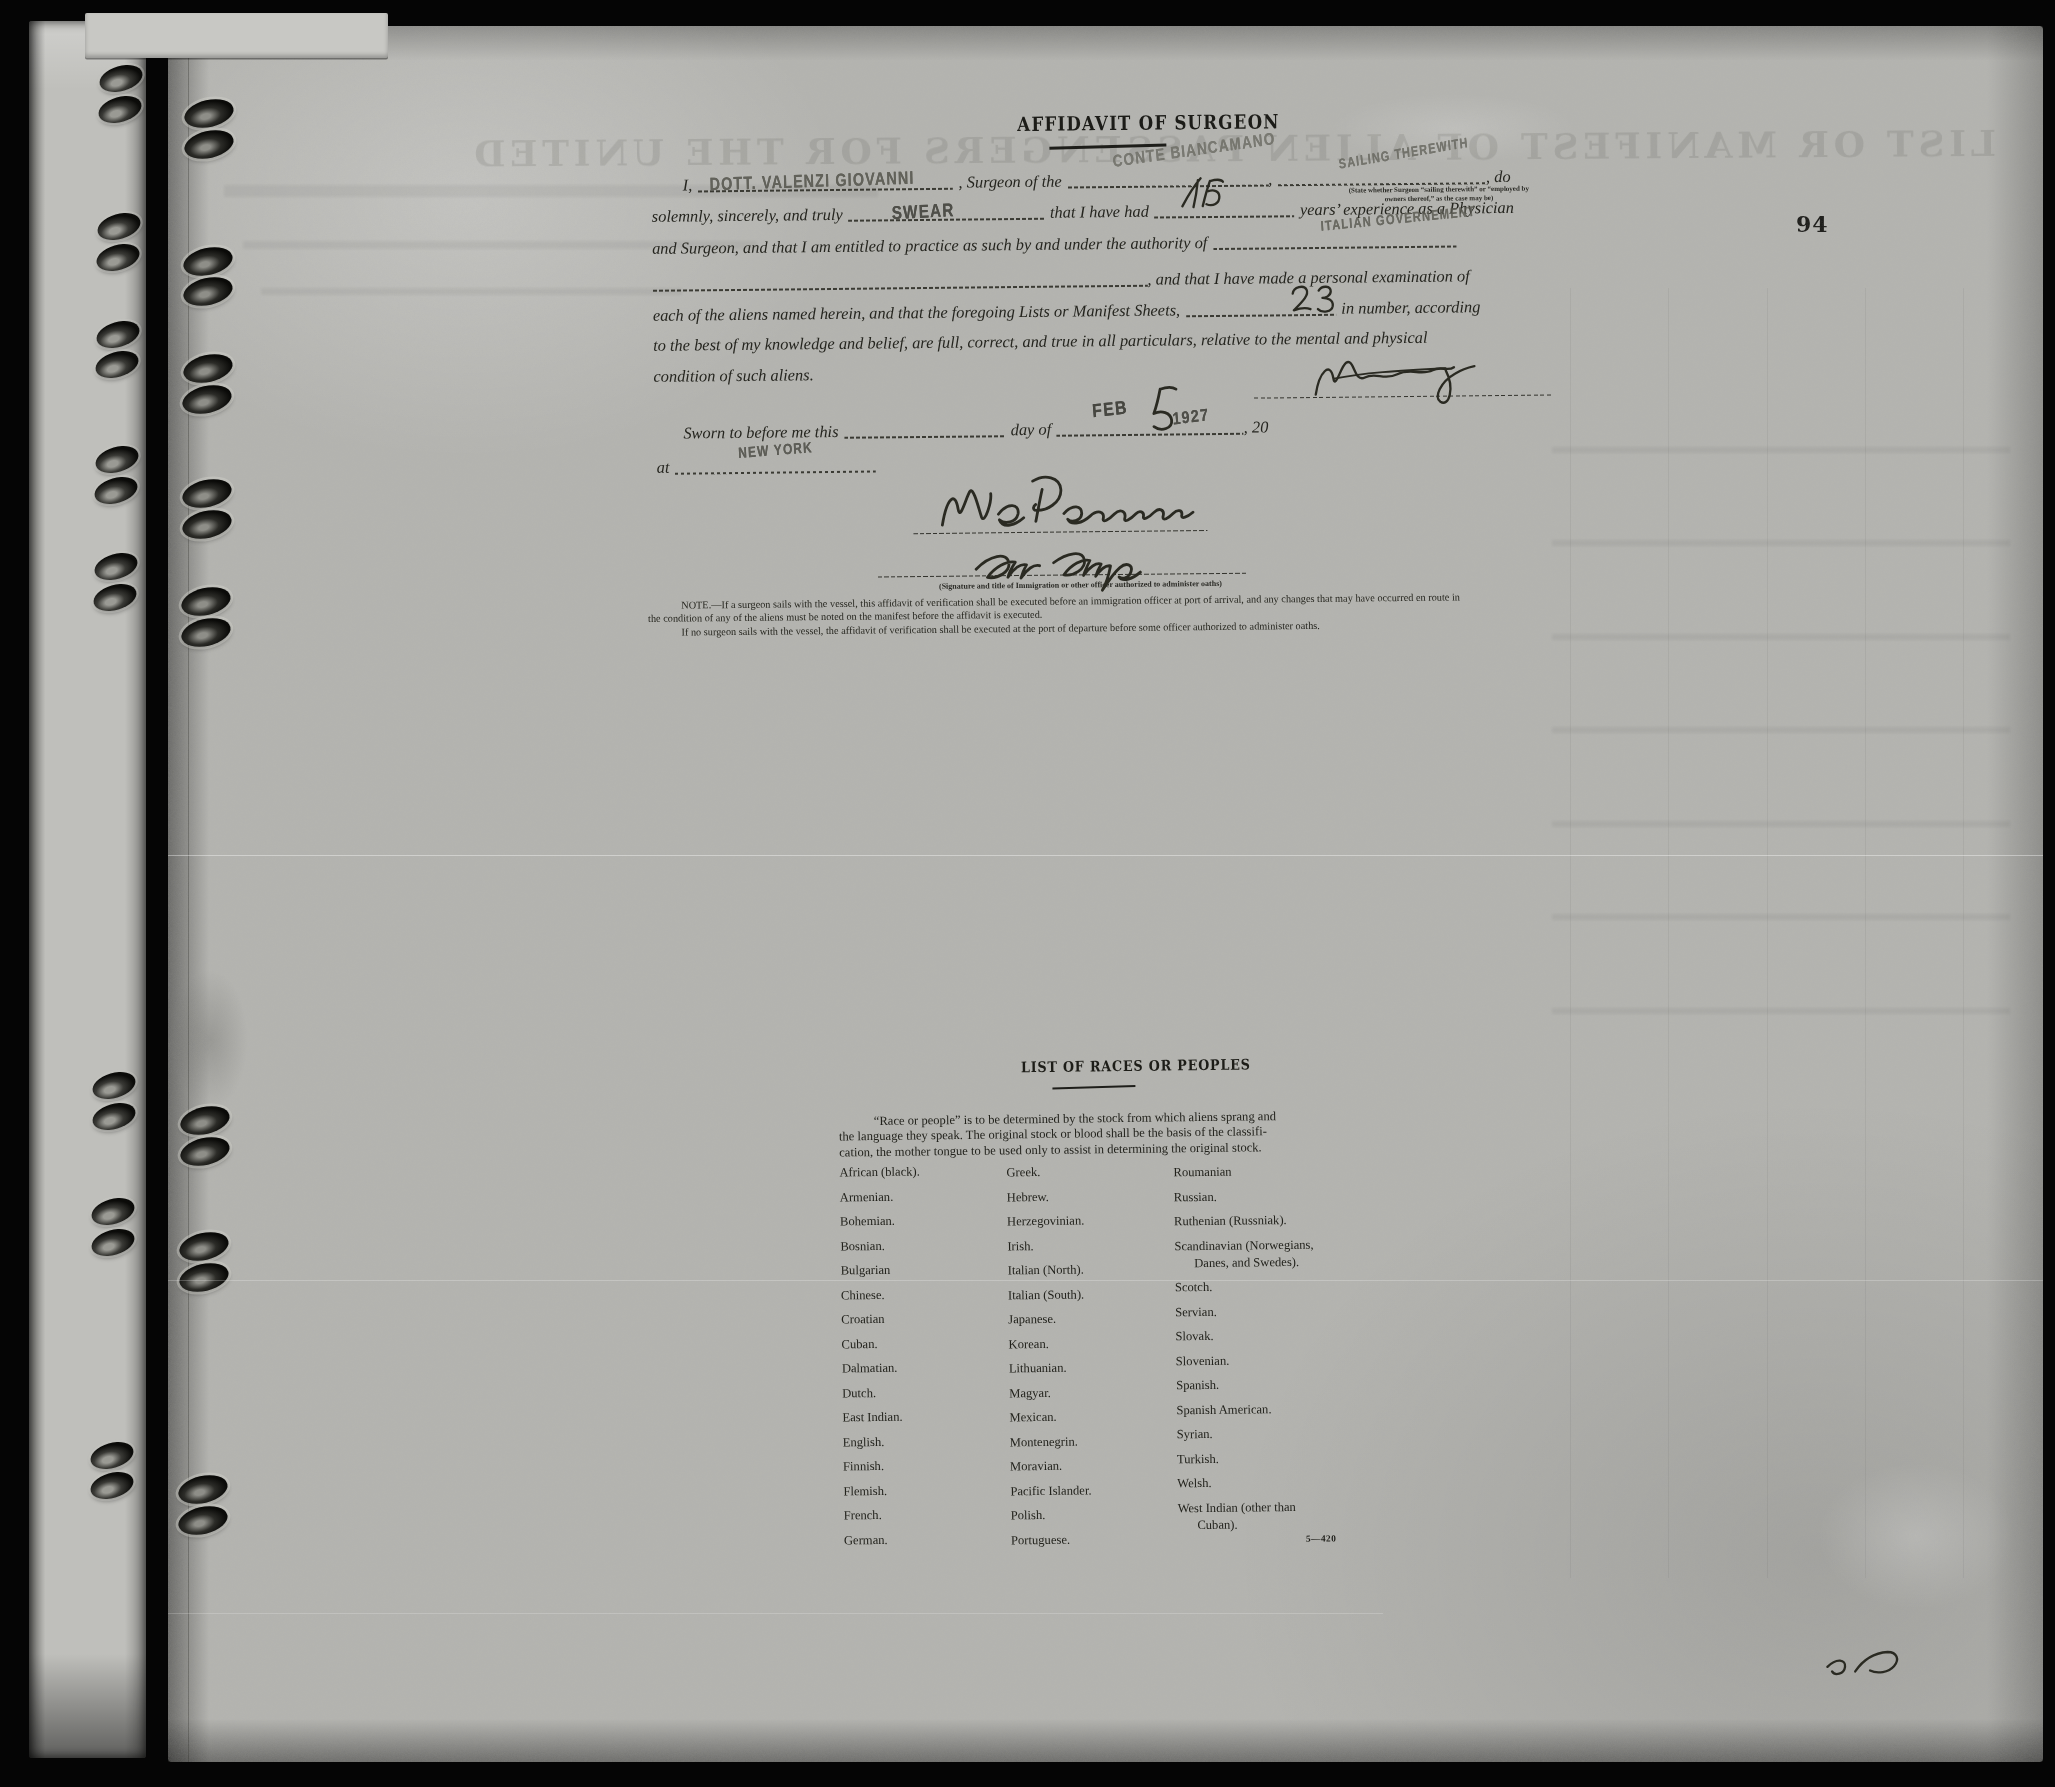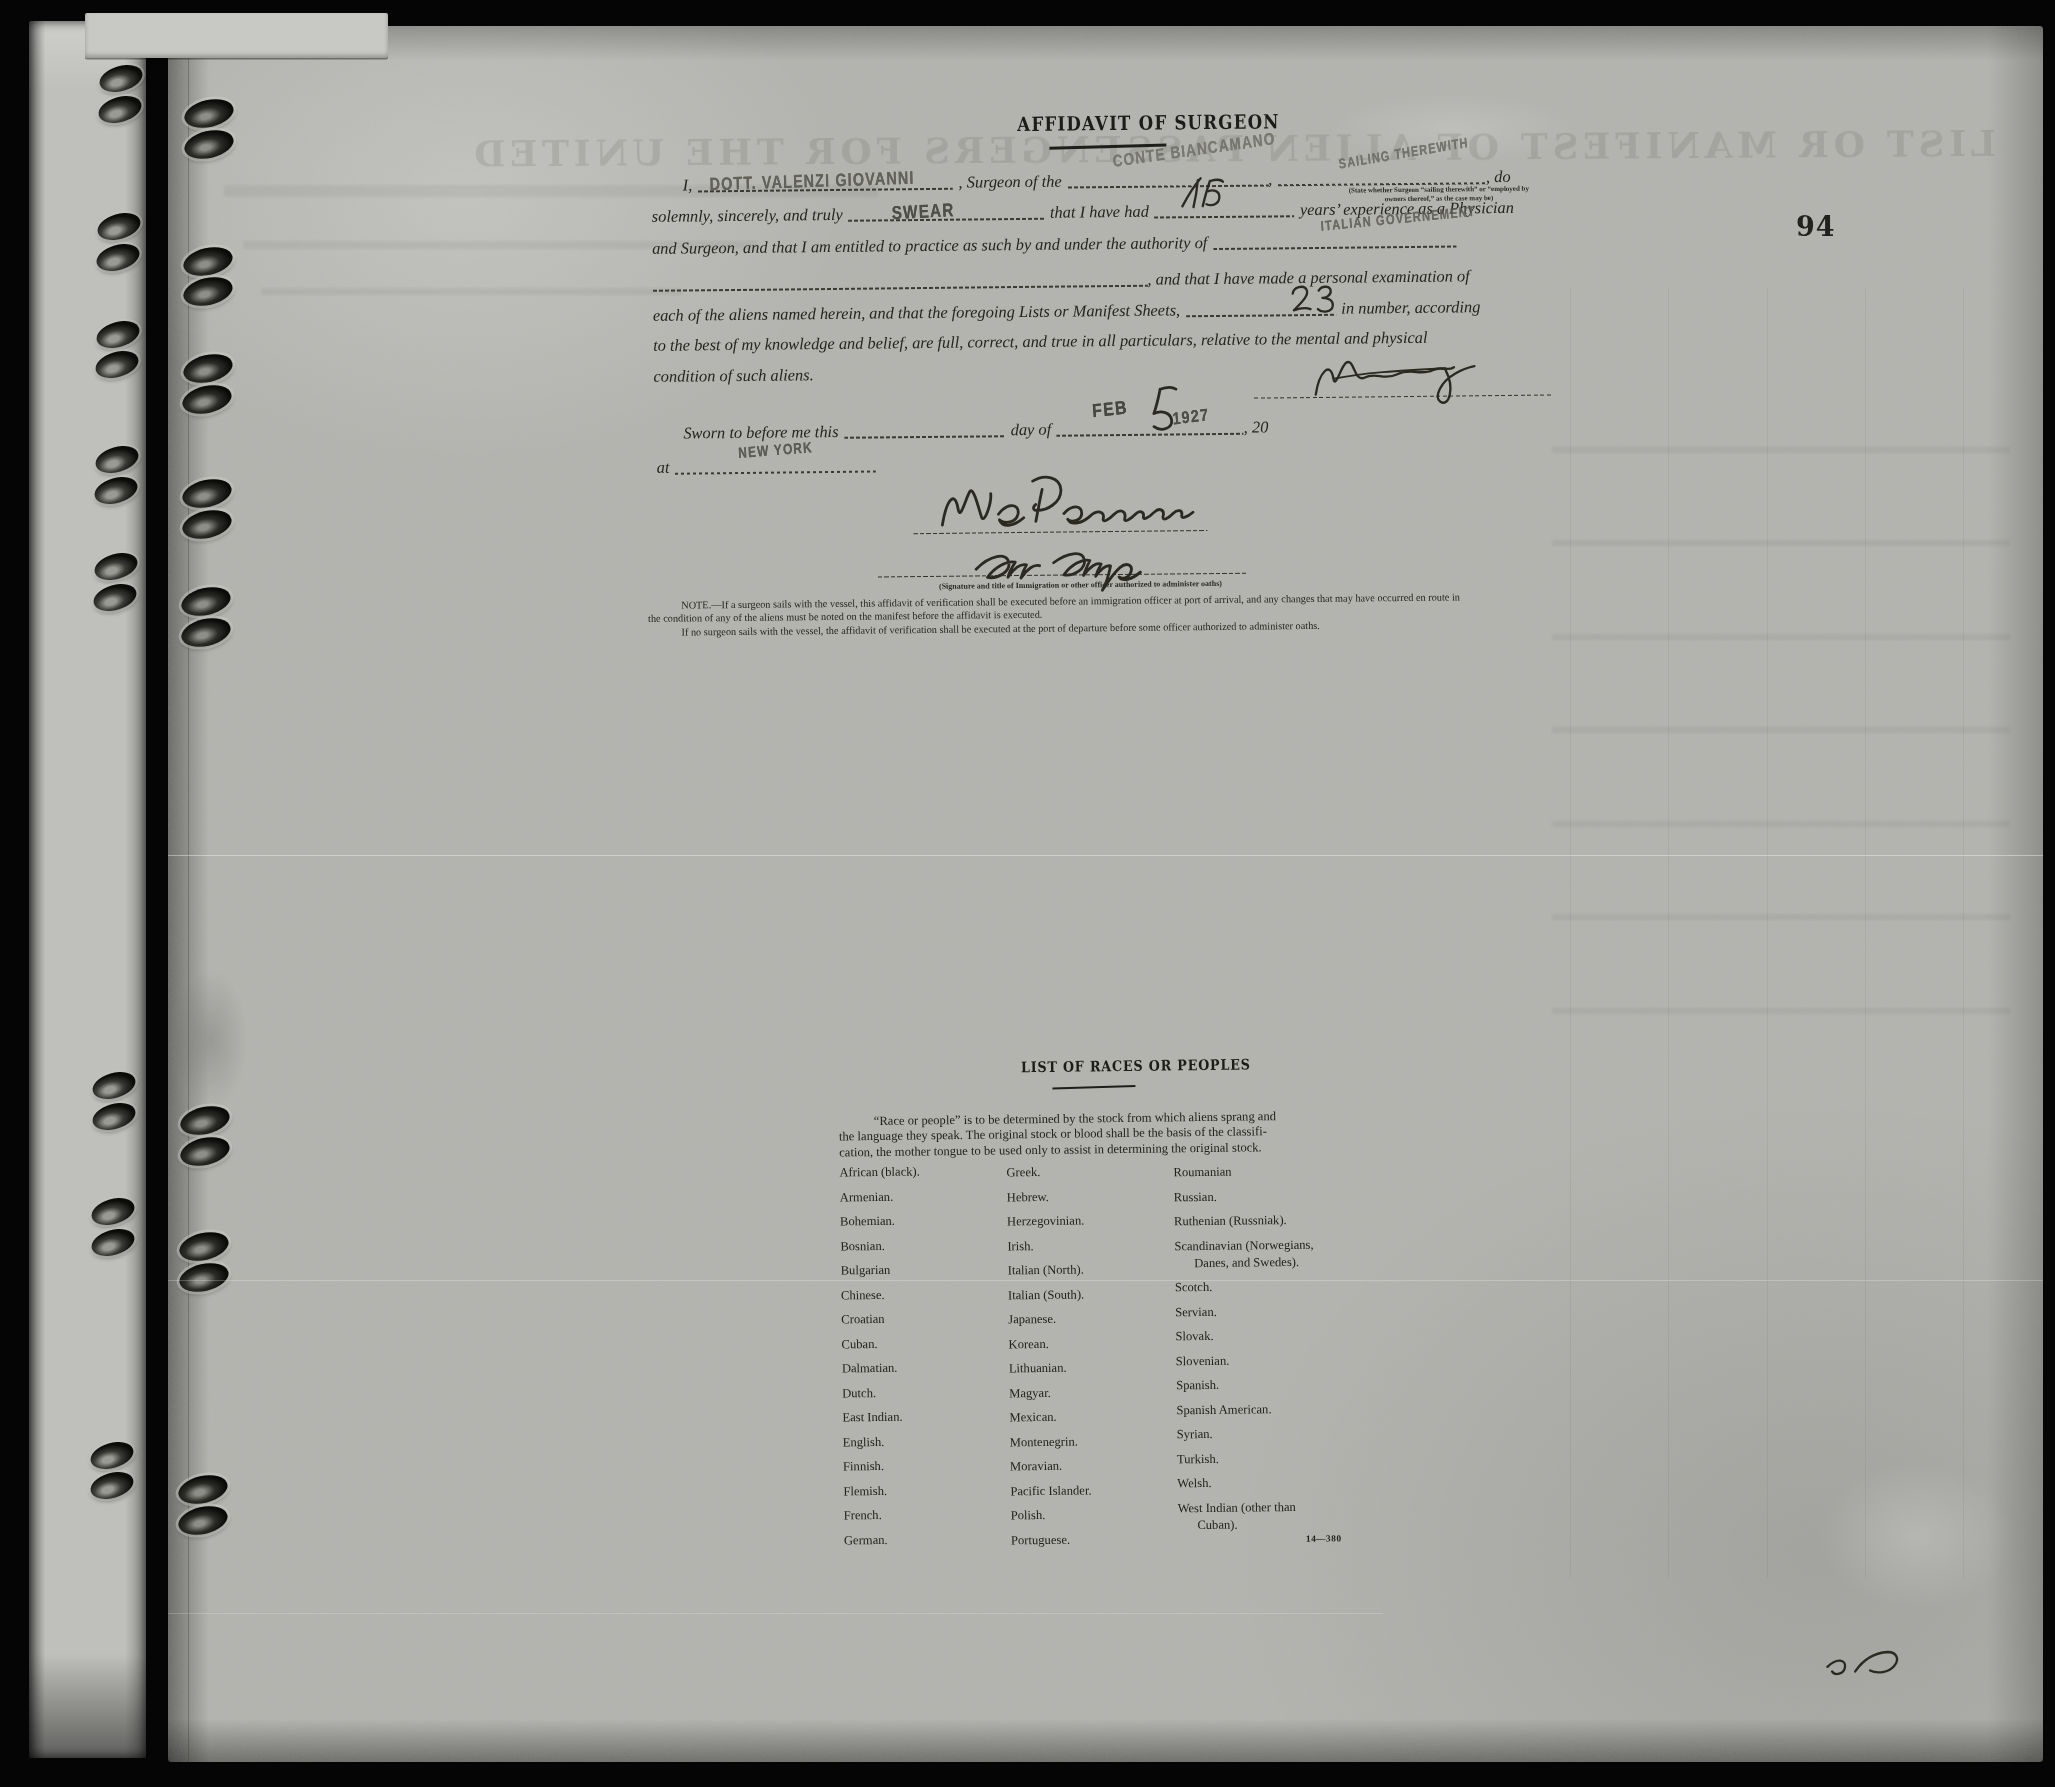--- a/index.html
+++ b/index.html
@@ -58,21 +58,21 @@
          background:repeating-linear-gradient(90deg,#33332d 0 4.2px,rgba(0,0,0,0) 4.2px 6.5px);}
   .cap{position:absolute;font-size:8px;font-weight:700;color:#2b2b26;white-space:nowrap;}
   .note-line{position:absolute;font-size:10.3px;color:#26261f;white-space:nowrap;}
   .races-head{position:absolute;font-family:"DejaVu Serif",serif;font-weight:700;font-size:14.5px;
          letter-spacing:0.9px;color:#1d1d18;transform:scaleX(.88);transform-origin:center;white-space:nowrap;}
   .races-rule{position:absolute;height:2.3px;background:#1e1e1a;transform:rotate(-1deg);}
   .intro-line{position:absolute;font-size:12.6px;color:#22221c;white-space:nowrap;}
   .col{position:absolute;font-size:12.6px;color:#22221c;}
   .race{white-space:pre-line;line-height:17px;margin-bottom:7.5px;padding-left:19.6px;text-indent:-19.6px;}
   .formno{position:absolute;font-size:9.3px;font-weight:700;letter-spacing:0.5px;color:#1f1f1a;}
-  .pageno{position:absolute;font-family:"DejaVu Serif",serif;font-weight:700;font-size:27px;
+  .pageno{position:absolute;font-family:"DejaVu Serif",serif;font-weight:700;font-size:22px;
          letter-spacing:0.9px;color:#141411;}
   svg.hand{position:absolute;overflow:visible;z-index:8;}
   .hand path{fill:none;stroke:#2a2a22;stroke-linecap:round;stroke-linejoin:round;}
 </style>
 </head>
 <body>
 
 <div class="stage">
 
   <div class="strip"></div>
@@ -318,21 +318,21 @@
         <div class="race">Slovenian.</div>
         <div class="race">Spanish.</div>
         <div class="race">Spanish American.</div>
         <div class="race">Syrian.</div>
         <div class="race">Turkish.</div>
         <div class="race">Welsh.</div>
         <div class="race">West Indian (other than
 Cuban).</div>
       </div>
 
-      <div class="formno" style="left:506px;top:486px">14—380</div>
+      <div class="formno" style="left:506px;top:486px">5—420</div>
     </div>
 
     <svg class="hand" style="left:1650px;top:1613px" width="93" height="51" viewBox="0 0 200 110">
       <path stroke-width="5" stroke="#3a3a32" d="M20,60 C40,40 60,44 58,60 C56,76 36,80 30,70 M80,70 C96,46 120,30 150,28 C170,28 176,44 164,58 C152,72 128,76 112,68"></path>
     </svg>
   </div>
 </div>
 
 
 </body></html>

